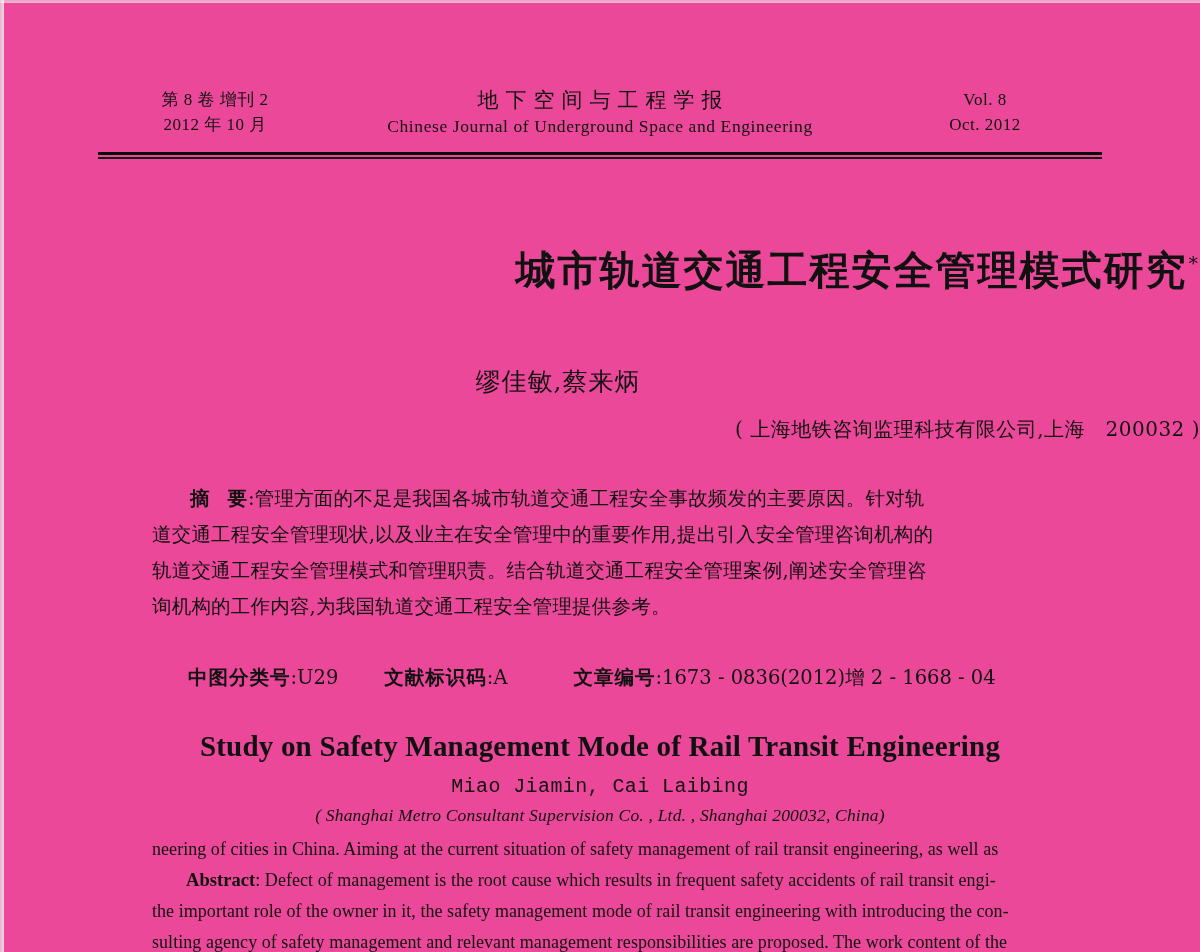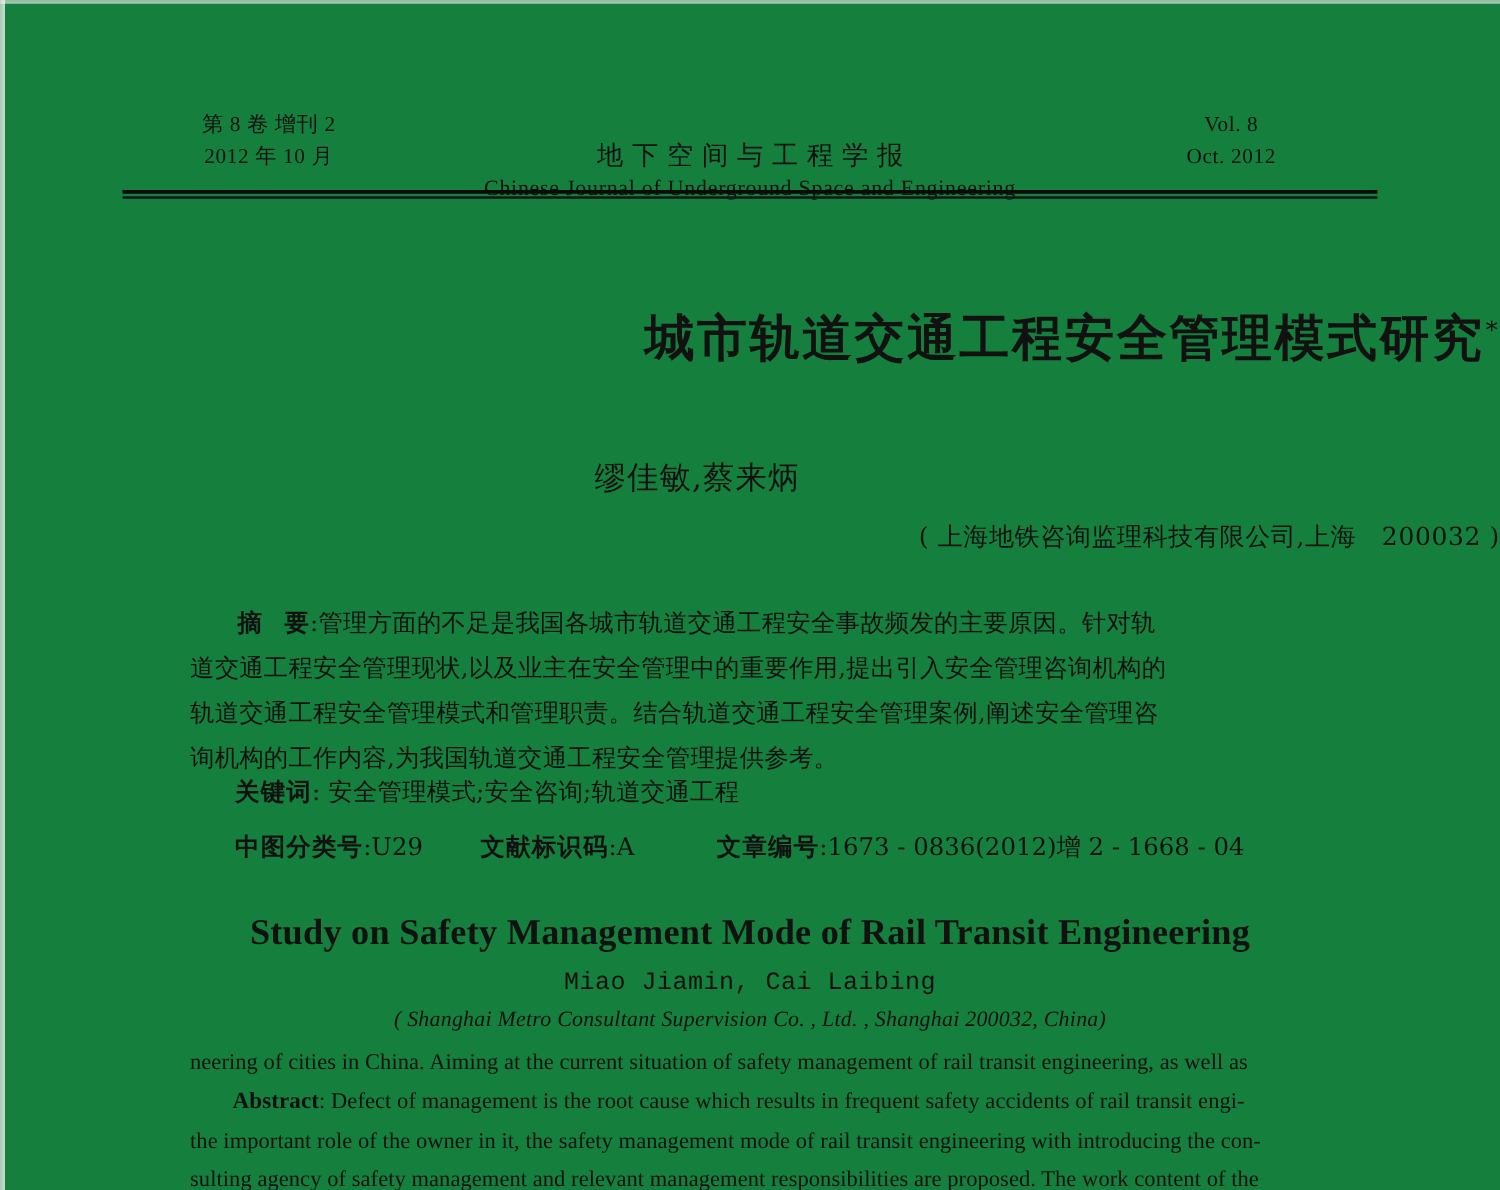--- a/index.html
+++ b/index.html
@@ -14,21 +14,21 @@
     font-family: "Liberation Serif", "DejaVu Serif", serif;
     color: #111111;
     position: relative;
   }
 
   .page {
     position: absolute;
     left: 0; top: 0;
     width: 1200px;
     height: 952px;
-    background: #15803d;
+    background: #ec4899;
   }
 
   
   .scan-edge-left {
     position: absolute;
     left: 0; top: 0;
     width: 4px; height: 952px;
     background: linear-gradient(to right, #dcdcdc, #ffffff);
     opacity: .75;
   }
@@ -69,21 +69,20 @@
     top: -2px;
     text-align: center;
     white-space: nowrap;
   }
   .rh-cn {
     font-size: 21px;
     letter-spacing: 7px;
     padding-left: 7px;
     font-family: "DejaVu Serif", "Liberation Serif", serif;
     line-height: 1.35;
-    margin-top: 24px;
   }
   .rh-en {
     font-size: 17.5px;
     letter-spacing: .6px;
     line-height: 1.3;
     margin-top: 1px;
   }
 
   .rule-wrap {
     position: absolute;
@@ -279,23 +278,20 @@
   <div class="cn-authors">缪佳敏,蔡来炳</div>
   <div class="cn-affil">( 上海地铁咨询监理科技有限公司,上海　200032 )</div>
 
   <div class="cn-abstract">
     <div class="cn-line indent"><span class="lbl-b">摘</span><span class="lbl-gap"></span><span class="lbl-b">要</span><span>:管理方面的不足是我国各城市轨道交通工程安全事故频发的主要原因。针对轨</span></div>
     <div class="cn-line">道交通工程安全管理现状,以及业主在安全管理中的重要作用,提出引入安全管理咨询机构的</div>
     <div class="cn-line">轨道交通工程安全管理模式和管理职责。结合轨道交通工程安全管理案例,阐述安全管理咨</div>
     <div class="cn-line">询机构的工作内容,为我国轨道交通工程安全管理提供参考。</div>
   </div>
 
-  <div class="cn-keywords">
-    <span class="lbl-b">关键词</span><span>: 安全管理模式;安全咨询;轨道交通工程</span>
-  </div>
 
   <div class="cn-class">
     <span class="cls-seg"><span class="lbl-b">中图分类号</span><span>:U29</span></span><span class="cls-sp1"></span><span class="cls-seg"><span class="lbl-b">文献标识码</span><span>:A</span></span><span class="cls-sp2"></span><span class="cls-seg"><span class="lbl-b">文章编号</span><span>:1673 - 0836(2012)增 2 - 1668 - 04</span></span>
   </div>
 
   <div class="en-title">Study on Safety Management Mode of Rail Transit Engineering</div>
   <div class="en-authors">Miao Jiamin, Cai Laibing</div>
   <div class="en-affil">( Shanghai Metro Consultant Supervision Co. , Ltd. , Shanghai 200032, China)</div>
 
   <div class="en-abstract">

